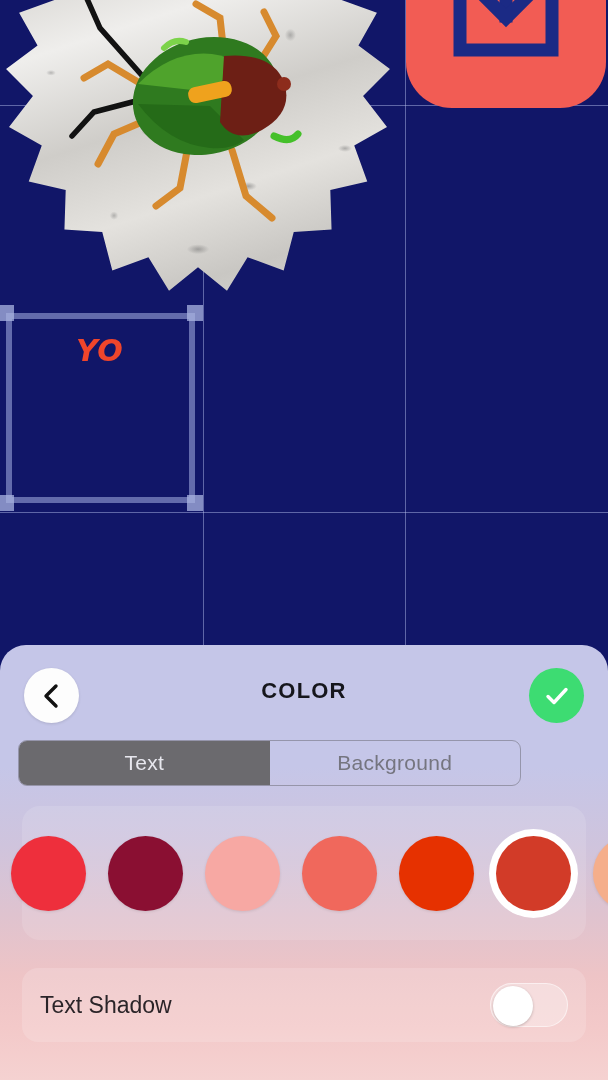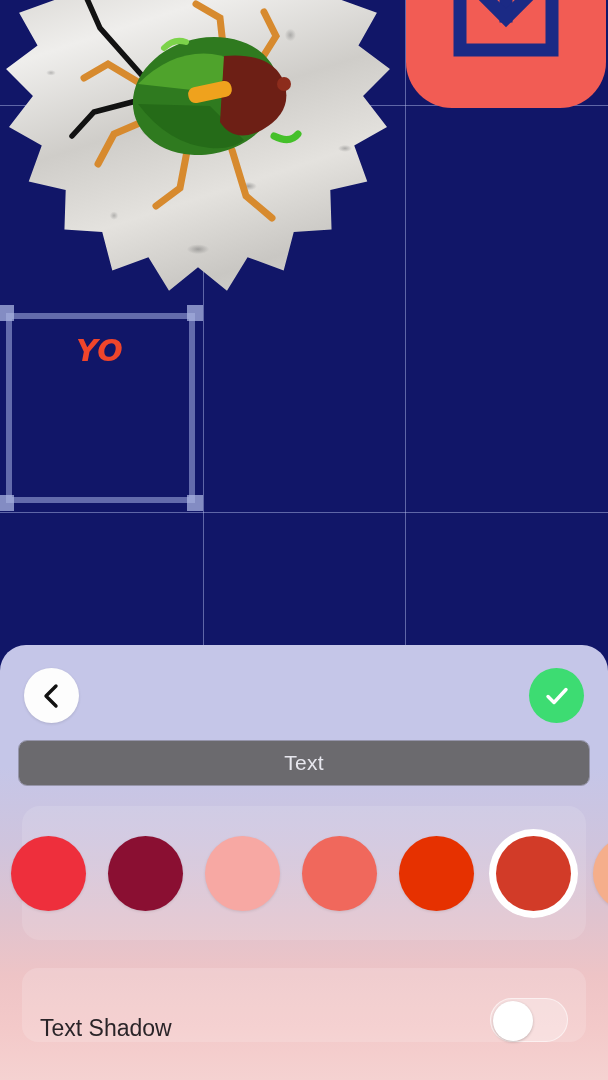--- a/index.html
+++ b/index.html
@@ -107,21 +107,21 @@
   .panel-title {
     position: absolute; left: 0; right: 0; top: 678px;
     text-align: center;
     font-size: 22px; font-weight: bold;
     letter-spacing: 1.2px; color: #16161c;
   }
 
   
   .segmented {
     position: absolute; left: 18px; top: 740px;
-    width: 572px; height: 46px;
+    width: 503px; height: 46px;
     border-radius: 9px;
     border: 1px solid rgba(110,110,120,0.55);
     display: flex; overflow: hidden;
   }
   .seg {
     flex: 1; display: flex; align-items: center; justify-content: center;
     font-size: 21px; letter-spacing: .3px;
   }
   .seg.active { background: #6b6a6e; color: #e7e7ee; }
   .seg.inactive { background: transparent; color: #75757f; }
@@ -149,21 +149,21 @@
     box-shadow: 0 0 0 7px #ffffff, 0 1px 4px rgba(0,0,0,0.16);
   }
   .swatch:first-child { margin-left: 5px; }
 
   
   .shadow-row {
     position: absolute; left: 22px; top: 968px;
     width: 564px; height: 74px;
     border-radius: 16px;
     background: rgba(255,255,255,0.16);
-    display: flex; align-items: flex-end; justify-content: space-between;
+    display: flex; align-items: center; justify-content: space-between;
     padding: 0 18px 0 18px;
   }
   .shadow-label { font-size: 23px; color: #2a2428; }
   .toggle {
     width: 78px; height: 44px; border-radius: 22px;
     background: rgba(255,255,255,0.30);
     border: 1px solid rgba(255,255,255,0.55);
     position: relative;
   }
   .toggle .knob {
@@ -239,23 +239,25 @@
       <path d="M17 3 L7 13 L17 23" fill="none" stroke="#111111" stroke-width="3.4" stroke-linecap="round" stroke-linejoin="round"></path>
     </svg>
   </div>
 
   <div class="done-btn" style="background: rgb(61, 220, 114);">
     <svg width="30" height="30" viewBox="0 0 30 30" xmlns="http://www.w3.org/2000/svg" aria-hidden="true">
       <path d="M6 15.5 L12 21.5 L24 8.5" fill="none" stroke="#ffffff" stroke-width="3.4" stroke-linecap="round" stroke-linejoin="round"></path>
     </svg>
   </div>
 
+  <div class="panel-title">COLOR</div>
 
   <div class="segmented">
     <div class="seg active">Text</div>
+    <div class="seg inactive">Background</div>
   </div>
 
   <div class="swatch-tray"></div>
   <div class="swatch-row" id="swatch-row">
       <div class="swatch" style="background: rgb(238, 47, 60);"></div>
       <div class="swatch" style="background: rgb(138, 15, 50);"></div>
       <div class="swatch" style="background: rgb(247, 168, 163);"></div>
       <div class="swatch" style="background: rgb(240, 104, 92);"></div>
       <div class="swatch" style="background: rgb(230, 49, 0);"></div>
       <div class="swatch selected" style="background: rgb(210, 59, 40);"></div>

